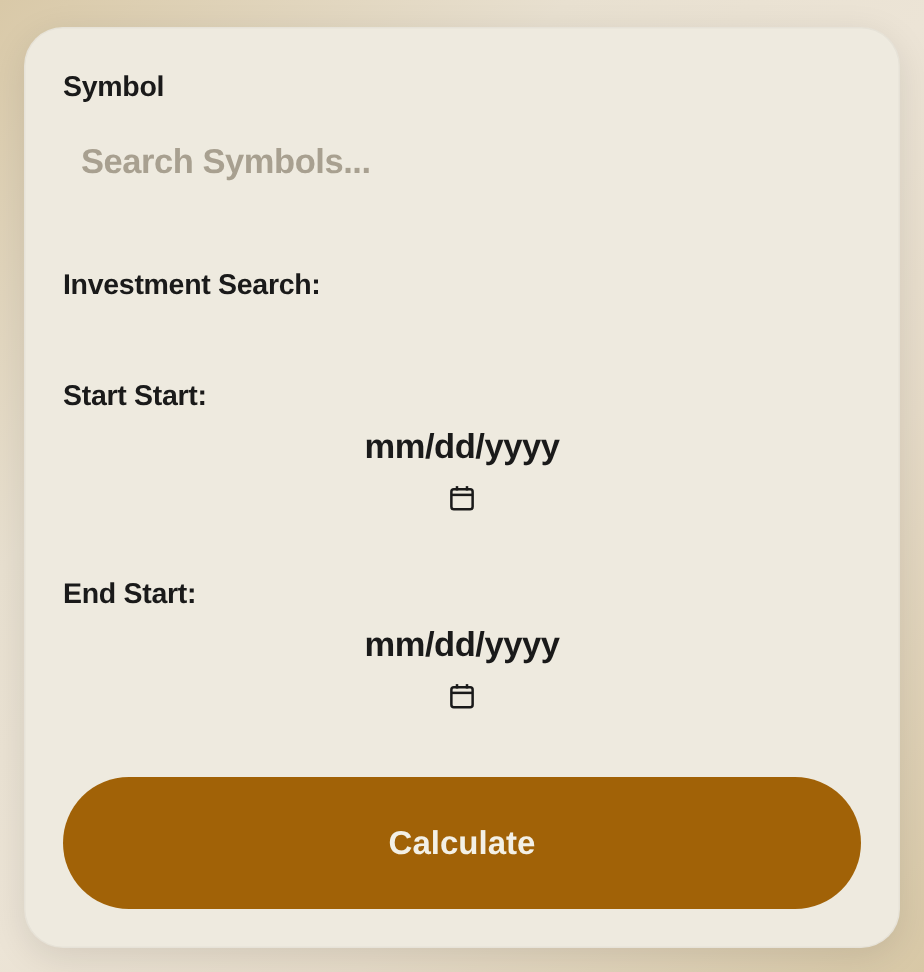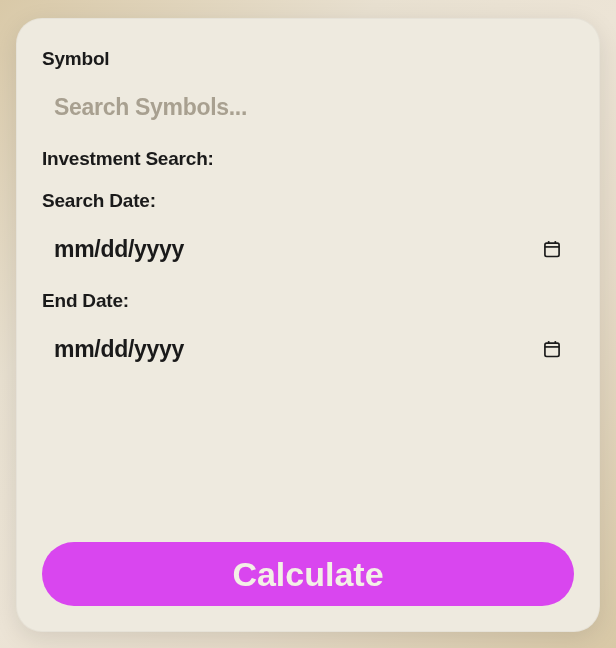--- a/index.html
+++ b/index.html
@@ -16,20 +16,21 @@
     left: 16px;
     top: 18px;
     width: 584px;
     height: 614px;
     background: #eeeadf;
     border-radius: 26px;
     box-shadow: 0 6px 24px rgba(0,0,0,0.10), inset 0 0 0 1px rgba(0,0,0,0.03);
     padding: 30px 26px 26px 26px;
     display: flex;
     flex-direction: column;
+    gap: 32px;
   }
   .group { margin-bottom: 12px; }
   .label {
     font-size: 19px;
     font-weight: 900;
     color: #1a1a1a;
     letter-spacing: -0.2px;
     margin-bottom: 8px;
     font-stretch: semi-condensed;
   }
@@ -50,44 +51,45 @@
   .textfield::placeholder {
     color: #a8a090;
     font-weight: 800;
     font-stretch: semi-condensed;
   }
   .daterow {
     display: flex;
     align-items: center;
     height: 58px;
     padding: 0 12px;
+    flex-direction: column;
   }
   .datevalue {
     flex: 1;
     font-size: 23px;
     font-weight: 900;
     color: #1a1a1a;
     letter-spacing: -0.3px;
     font-stretch: semi-condensed;
   }
   .calicon {
     width: 20px;
     height: 20px;
     display: block;
   }
   .btn {
     margin-top: auto;
     width: 100%;
-    height: 64px;
-    background: #d946ef;
+    height: 88px;
+    background: #a16207;
     border: none;
     border-radius: 48px;
     color: #f3f0e6;
     font-family: inherit;
-    font-size: 34px;
+    font-size: 22px;
     font-weight: 900;
     letter-spacing: 0px;
     cursor: pointer;
     font-stretch: condensed;
   }
 </style>
 </head>
 <body>
 
 <div class="card">
@@ -95,34 +97,34 @@
   <div class="group">
     <div class="label">Symbol</div>
     <input class="textfield" type="text" placeholder="Search Symbols..." style="">
   </div>
 
   <div class="group">
     <div class="label">Investment Search:</div>
   </div>
 
   <div class="group">
-    <div class="label">Search Date:</div>
+    <div class="label">Start Start:</div>
     <div class="daterow">
       <span class="datevalue">mm/dd/yyyy</span>
       <svg class="calicon" viewBox="0 0 24 24" fill="none" stroke="#1a1a1a" stroke-width="2">
         <rect x="3.5" y="5" width="17" height="16" rx="2"></rect>
         <line x1="3.5" y1="9.5" x2="20.5" y2="9.5"></line>
         <line x1="8" y1="2.5" x2="8" y2="6"></line>
         <line x1="16" y1="2.5" x2="16" y2="6"></line>
       </svg>
     </div>
   </div>
 
   <div class="group">
-    <div class="label">End Date:</div>
+    <div class="label">End Start:</div>
     <div class="daterow">
       <span class="datevalue">mm/dd/yyyy</span>
       <svg class="calicon" viewBox="0 0 24 24" fill="none" stroke="#1a1a1a" stroke-width="2">
         <rect x="3.5" y="5" width="17" height="16" rx="2"></rect>
         <line x1="3.5" y1="9.5" x2="20.5" y2="9.5"></line>
         <line x1="8" y1="2.5" x2="8" y2="6"></line>
         <line x1="16" y1="2.5" x2="16" y2="6"></line>
       </svg>
     </div>
   </div>

